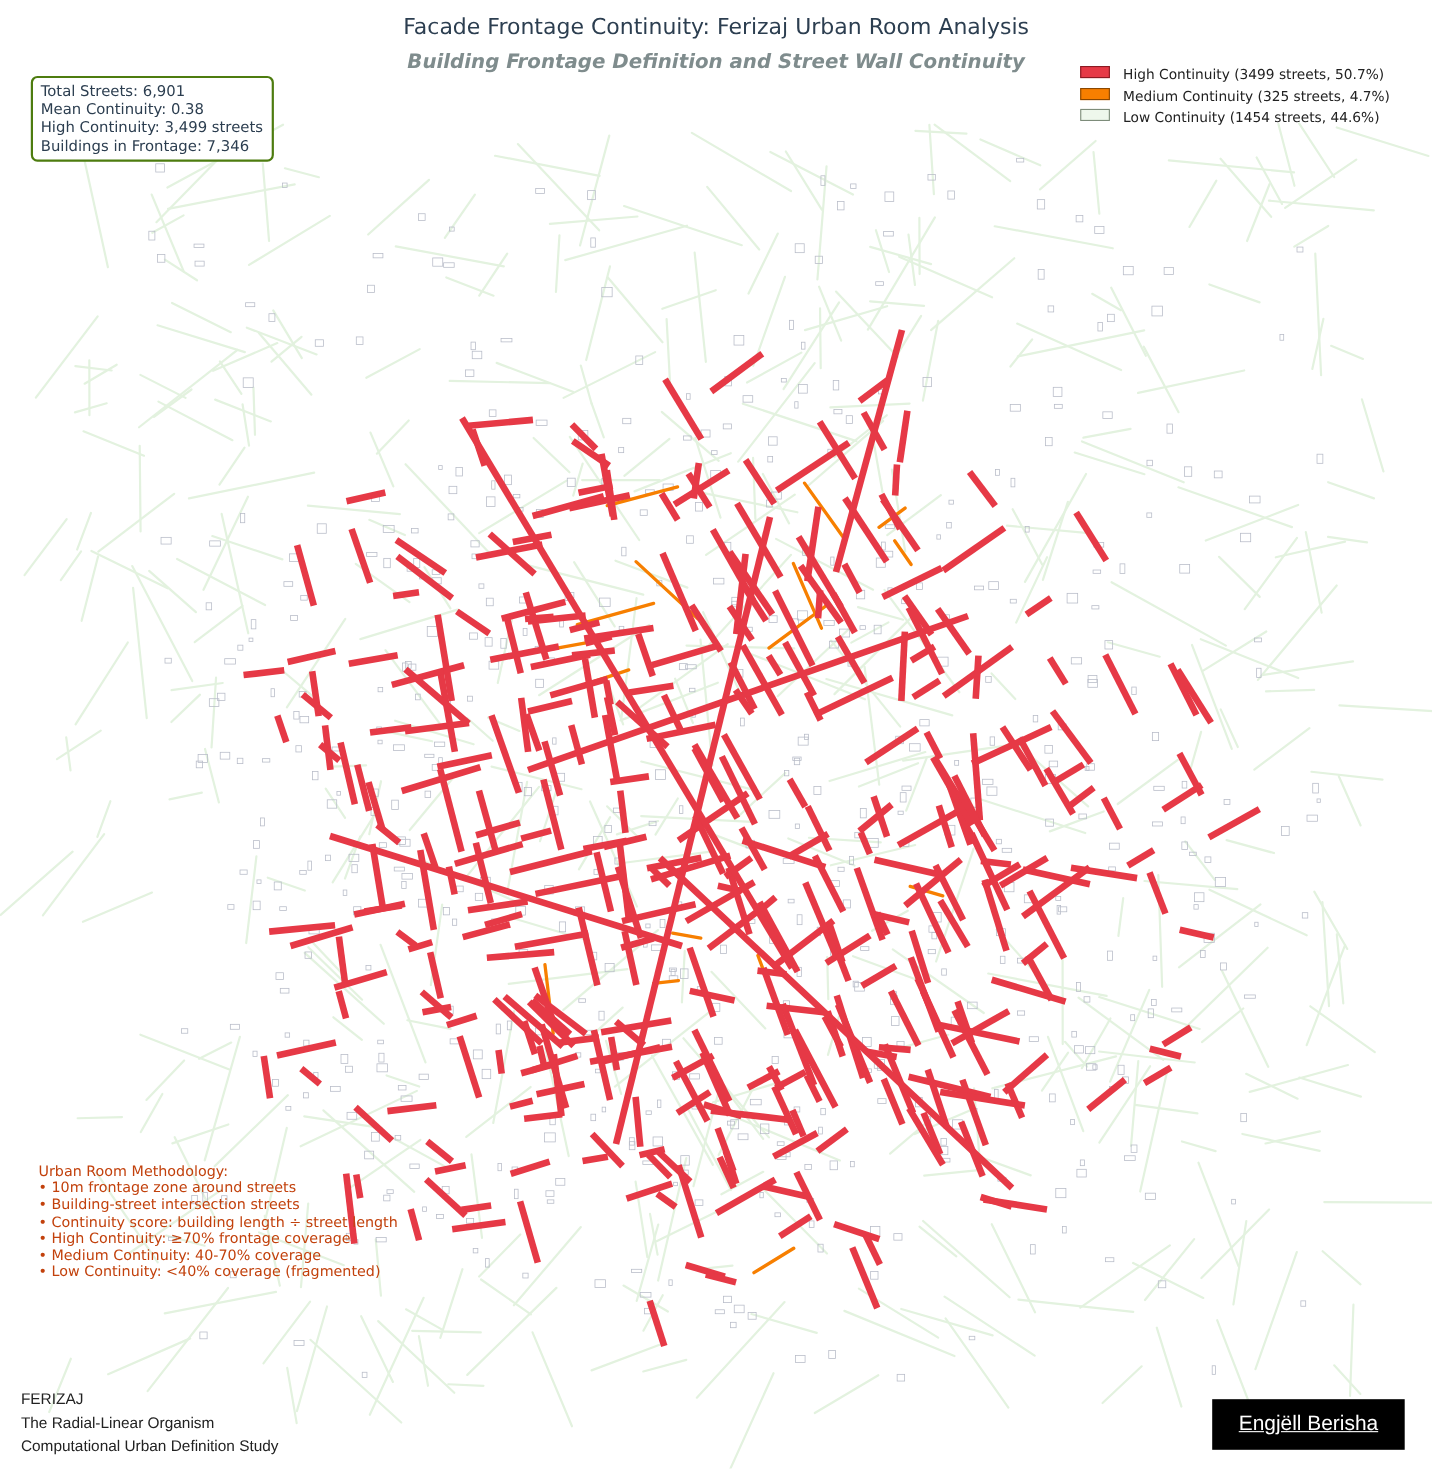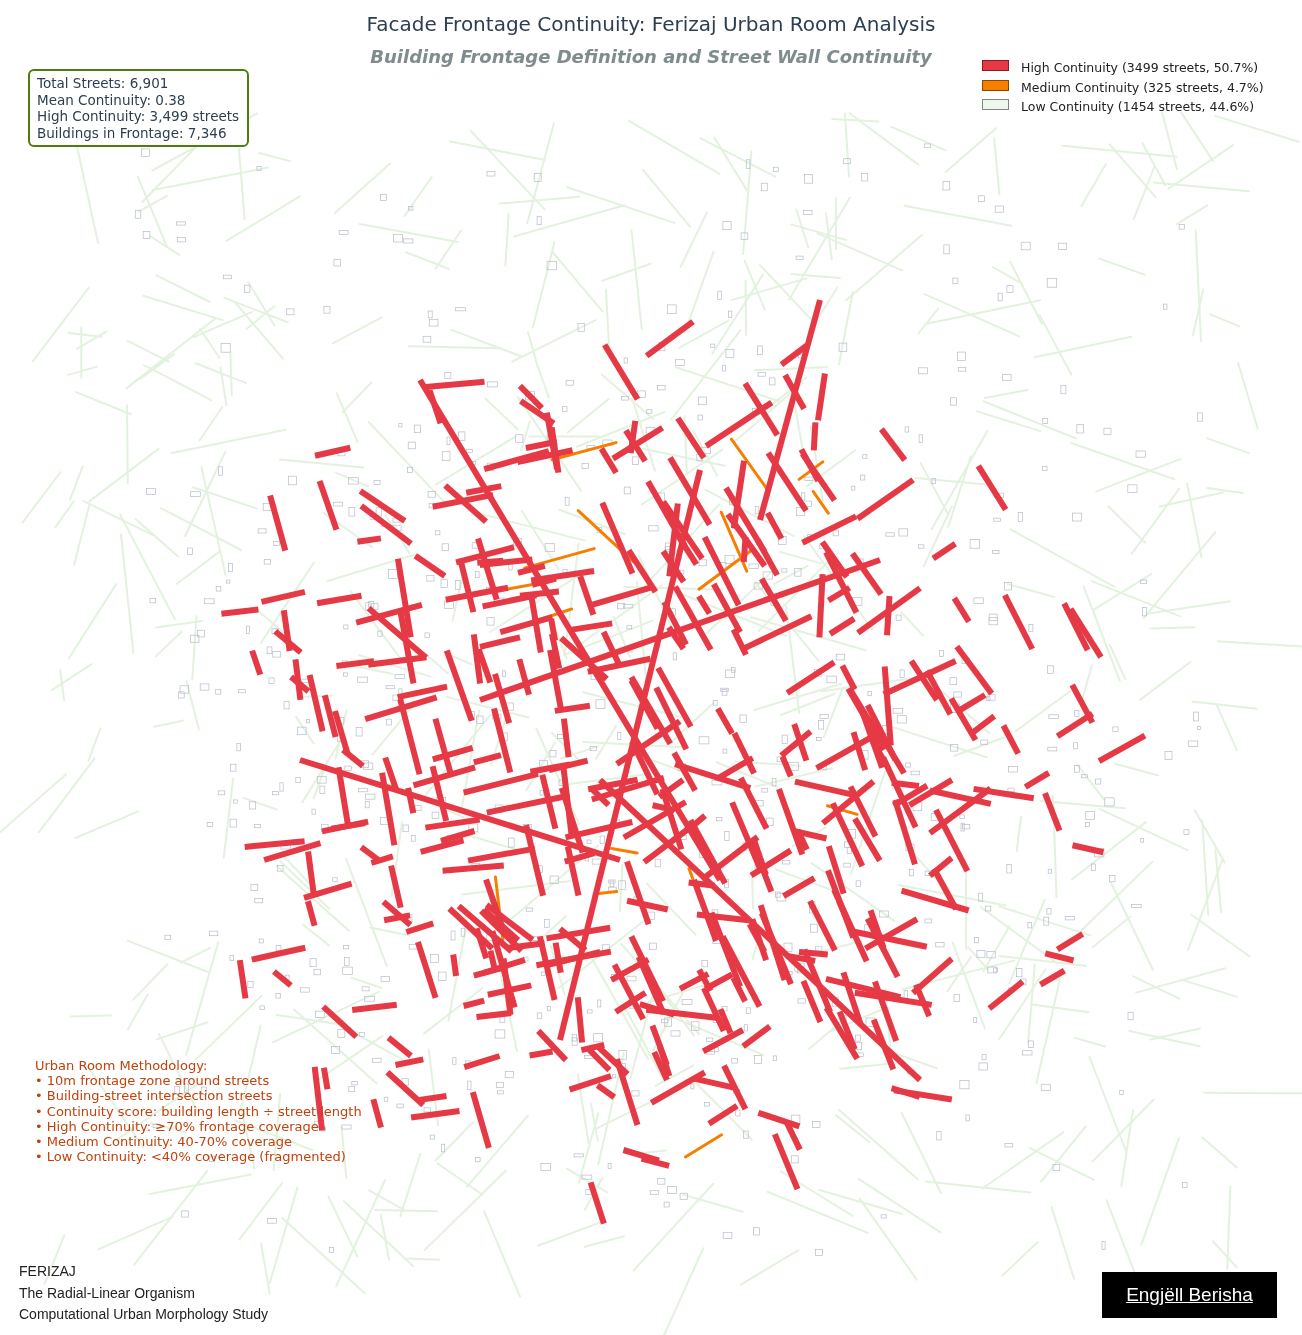--- a/index.html
+++ b/index.html
@@ -1447,16 +1447,16 @@
   <div>• Building-street intersection streets</div>
   <div>• Continuity score: building length ÷ street length</div>
   <div>• High Continuity: ≥70% frontage coverage</div>
   <div>• Medium Continuity: 40-70% coverage</div>
   <div>• Low Continuity: &lt;40% coverage (fragmented)</div>
 </div>
 
 <div class="footer">
   <div class="city">FERIZAJ</div>
   <div>The Radial-Linear Organism</div>
-  <div>Computational Urban Morphology Study</div>
+  <div>Computational Urban Definition Study</div>
 </div>
 
 <div class="author">Engjëll Berisha</div>
 
 </body></html>

